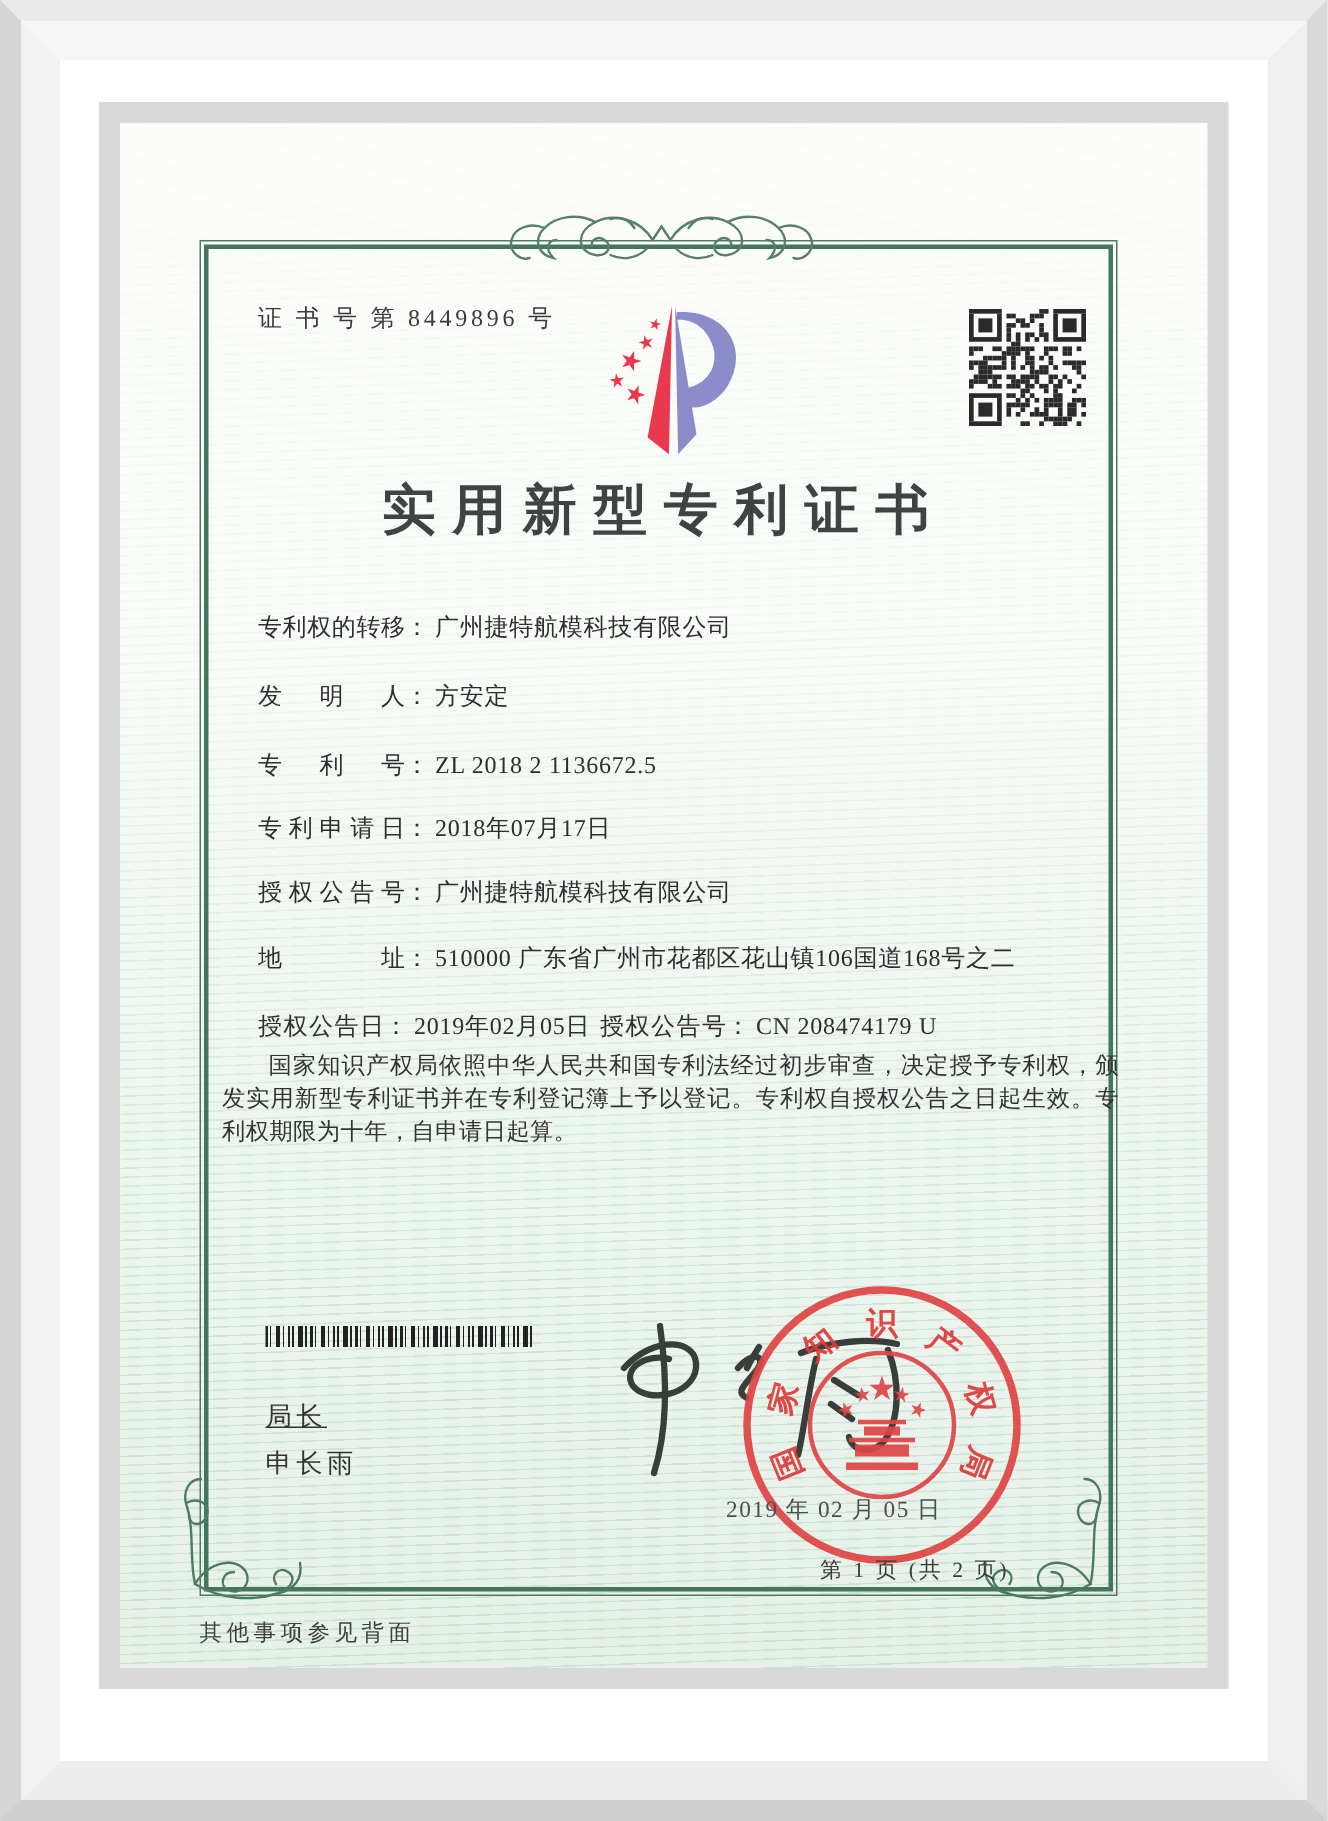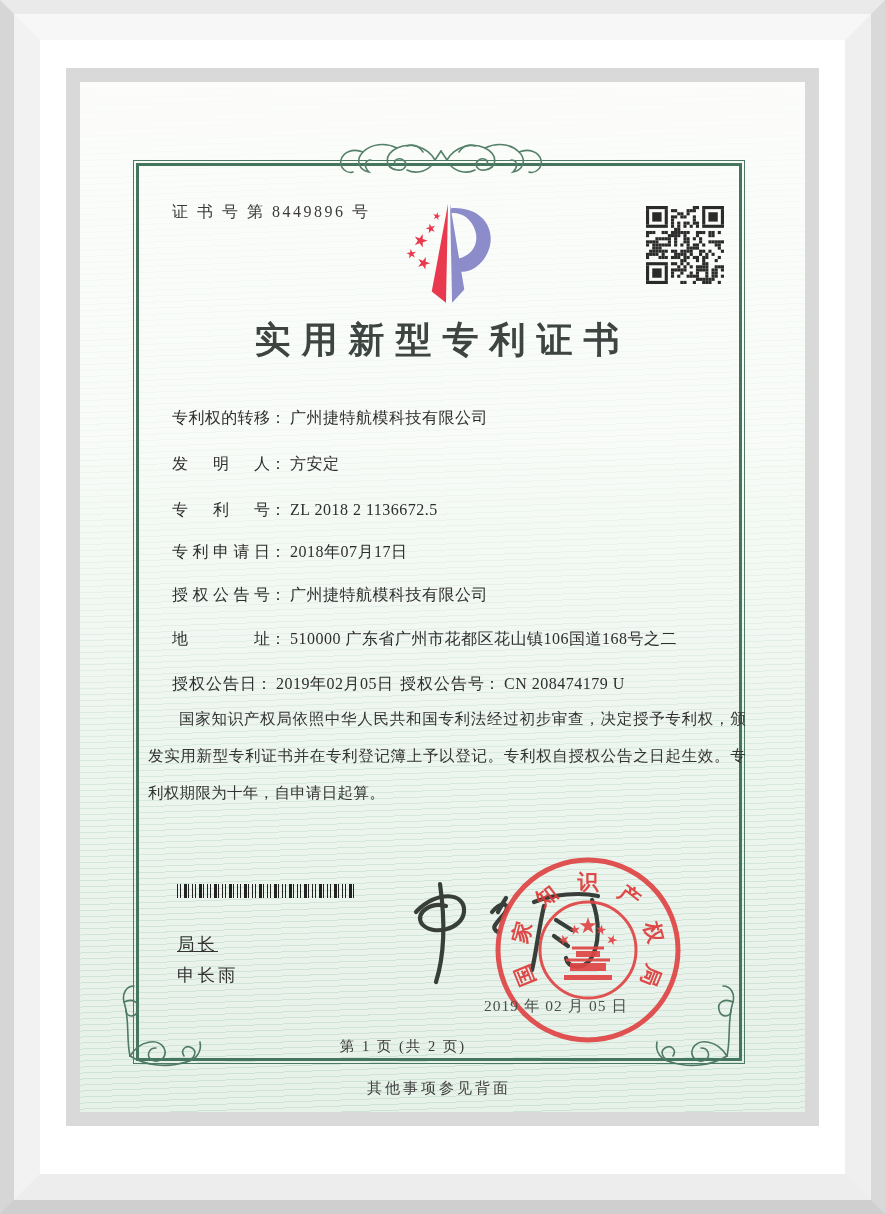--- a/index.html
+++ b/index.html
@@ -38,35 +38,35 @@
     font-size:36px;font-weight:600;letter-spacing:11px;color:#3d4441;}
   
   .fields{position:absolute;left:92px;top:326px;width:560px;font-size:16px;}
   .field-row{position:absolute;left:0;white-space:nowrap;}
   .lbl{display:inline-block;width:98px;text-align:justify;text-align-last:justify;vertical-align:top;}
   .lbl-sm{display:inline-block;width:84px;text-align:justify;text-align-last:justify;vertical-align:top;}
   .colon{display:inline-block;margin-right:4px;}
   .val{letter-spacing:.5px;}
   
   .body-text{position:absolute;left:68px;top:618px;width:598px;font-size:15.5px;
-    line-height:37px;text-align:justify;color:#333;}
+    line-height:22px;text-align:justify;color:#333;}
   .body-text p{margin:0;text-indent:2em;letter-spacing:.3px;}
   
   .barcode{position:absolute;left:97px;top:802px;width:178px;height:14px;
     background:repeating-linear-gradient(90deg,#222 0 1.5px,transparent 1.5px 3px,#222 3px 4px,
       transparent 4px 7px,#222 7px 10px,transparent 10px 11.5px,#222 11.5px 12.5px,transparent 12.5px 15px);}
   .signer-title{position:absolute;left:97px;top:850px;font-size:17.5px;letter-spacing:3px;color:#333;text-decoration:underline;}
   .signer-name{position:absolute;left:97px;top:881px;font-size:17.5px;letter-spacing:3px;color:#333;}
   .signature{position:absolute;left:308px;top:796px;width:235px;height:108px;}
   .seal{position:absolute;left:406px;top:766px;width:204px;height:204px;opacity:.92;}
   .seal-date{position:absolute;left:404px;top:914px;width:208px;text-align:left;
     font-size:15.5px;letter-spacing:1px;color:#4a4f4b;}
-  .page-no{position:absolute;left:53px;top:955px;width:540px;text-align:center;
+  .page-no{position:absolute;left:53px;top:955px;width:540px;text-align:right;
     font-size:14.5px;letter-spacing:2px;color:#3a3a3a;}
-  .back-note{position:absolute;left:53px;top:997px;width:612px;text-align:center;
+  .back-note{position:absolute;left:53px;top:997px;width:612px;text-align:left;
     font-size:15px;letter-spacing:3px;color:#3f3f3f;}
   svg{display:block;}
 </style>
 </head>
 <body>
 
 <div class="frame-bevel-outer"></div>
 <div class="frame-bevel-inner"></div>
 <div class="matte"></div>
 <div class="gray-band"></div>

